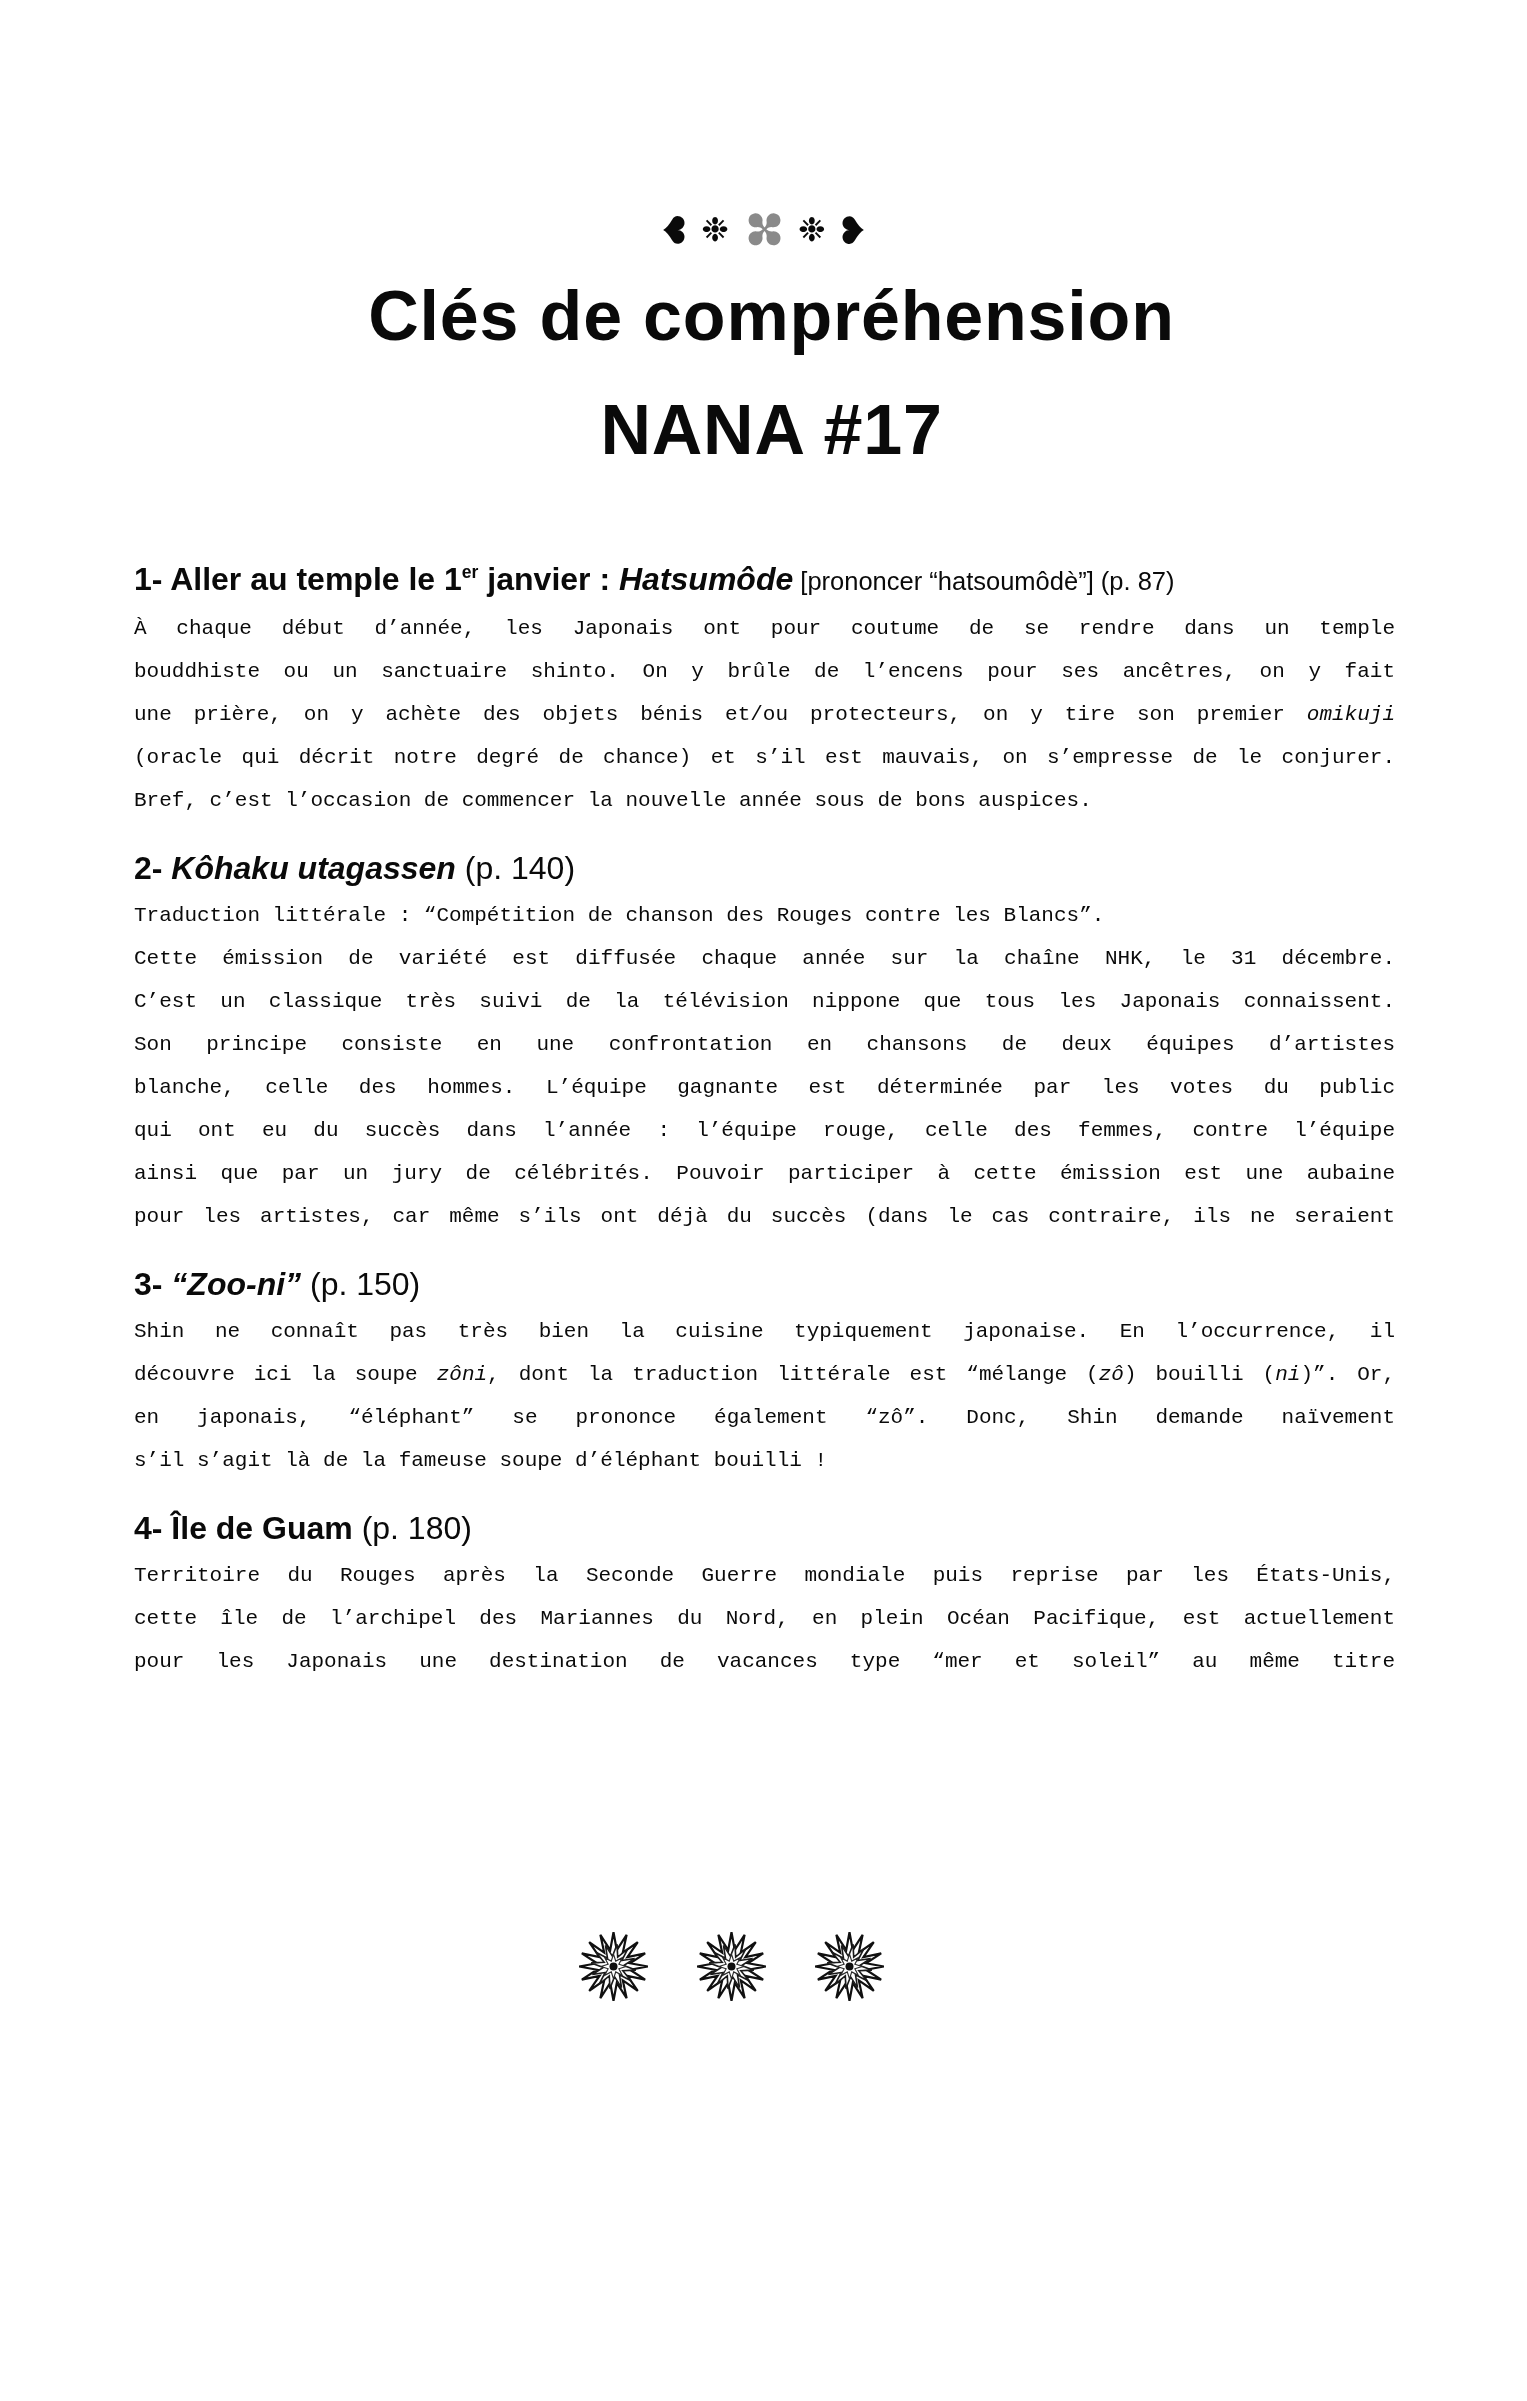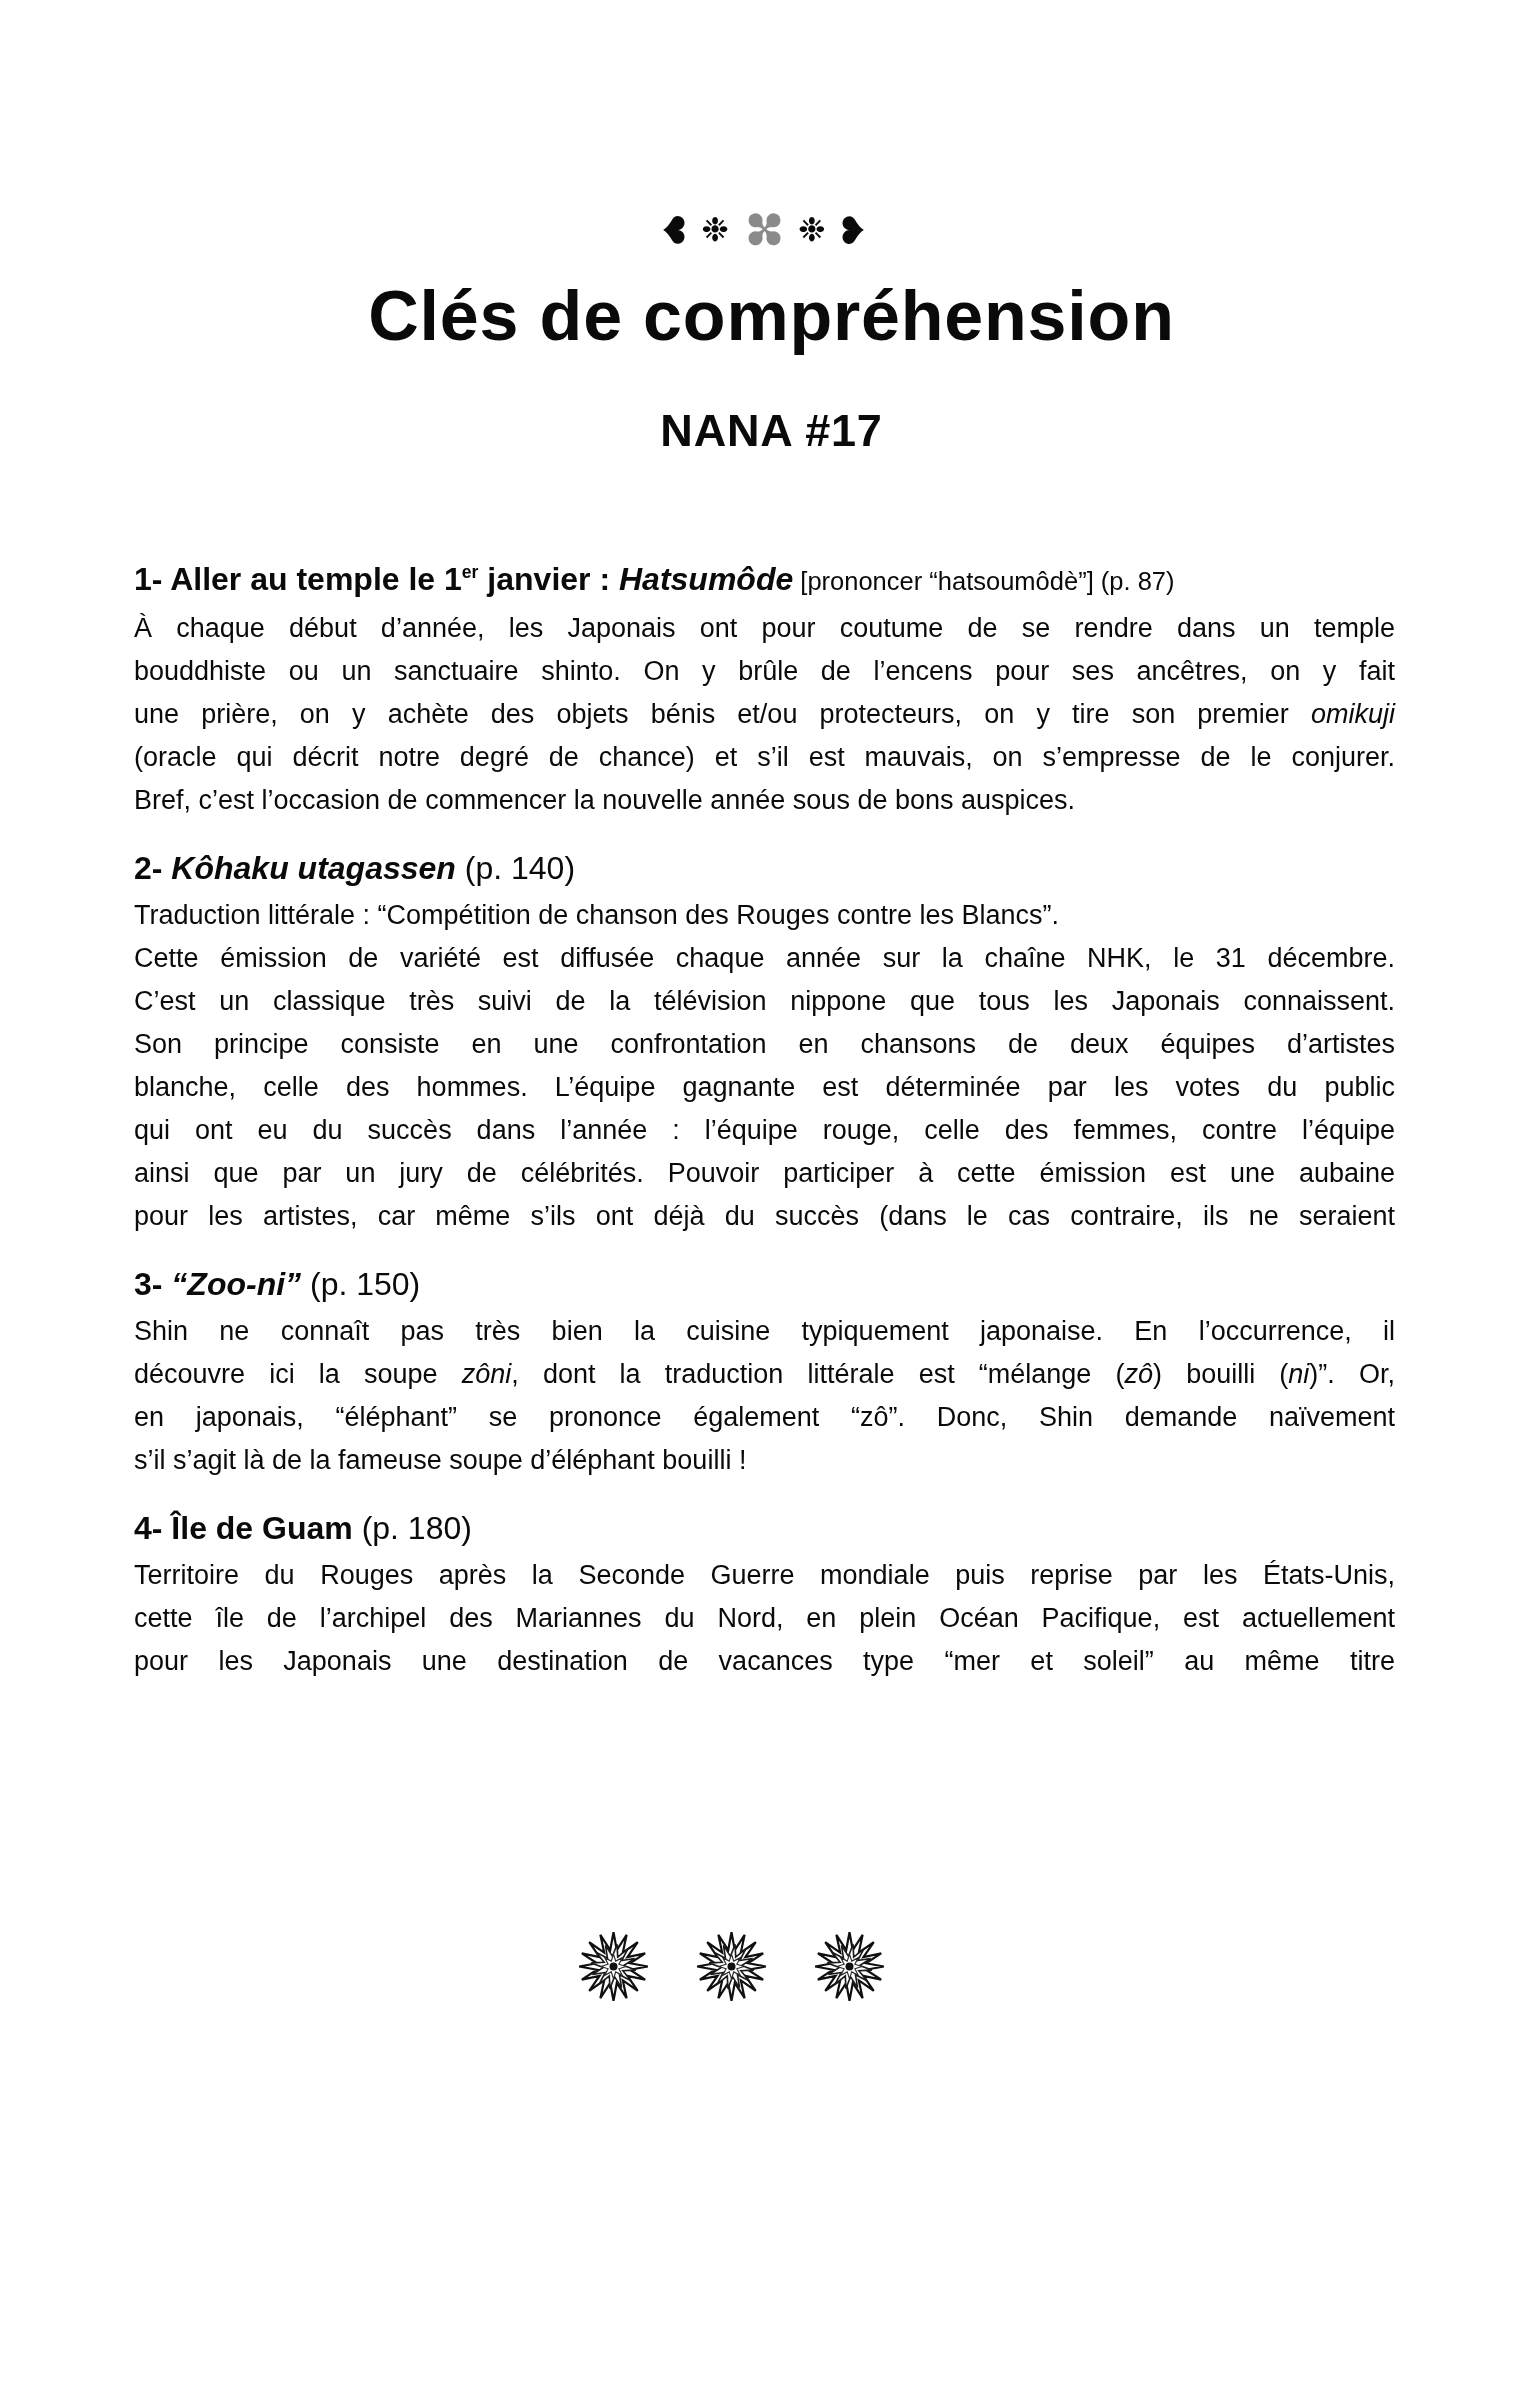--- a/index.html
+++ b/index.html
@@ -22,34 +22,35 @@
   .orn-heart-left{font-size:38px;transform:rotate(90deg);}
   .orn-heart-right{font-size:38px;transform:rotate(-90deg);}
   .orn-flower{font-size:33px;}
   .orn-clover{font-size:52px;color:#8a8a8a;transform:rotate(45deg);}
   
   .title{
     position:absolute;top:280px;left:0;right:0;
     text-align:center;font-weight:700;letter-spacing:0.8px;padding-left:16px;
   }
   .title-line1{font-size:70px;line-height:73px;}
-  .title-line2{font-size:45px;line-height:73px;margin-top:41px;}
+  .title-line2{font-size:70px;line-height:73px;margin-top:41px;}
   
   .content{position:absolute;top:550px;left:134px;right:132px;}
   section + section{margin-top:24px;}
   .sheading{font-size:32px;line-height:45px;margin-bottom:3.2px;white-space:nowrap;}
   .seg-b{font-weight:700;}
   .seg-bi{font-weight:700;font-style:italic;}
   .seg-reg{font-weight:400;}
   .seg-sup{font-weight:700;font-size:55%;vertical-align:super;}
   .seg-light{font-weight:400;font-size:25.5px;}
   .para{margin:0;}
   .bline{
-    font-size:27px;line-height:43px;
+    font-size:21px;line-height:43px;
     text-align:left;
+    font-family:Liberation Mono, monospace;
   }
   .bline.fill{
     text-align:justify;
     text-align-last:justify;
   }
   .seg-it{font-style:italic;}
   
   .orn-bottom{
     position:absolute;top:1930px;left:0;right:0;
     display:flex;justify-content:center;align-items:center;gap:45px;

